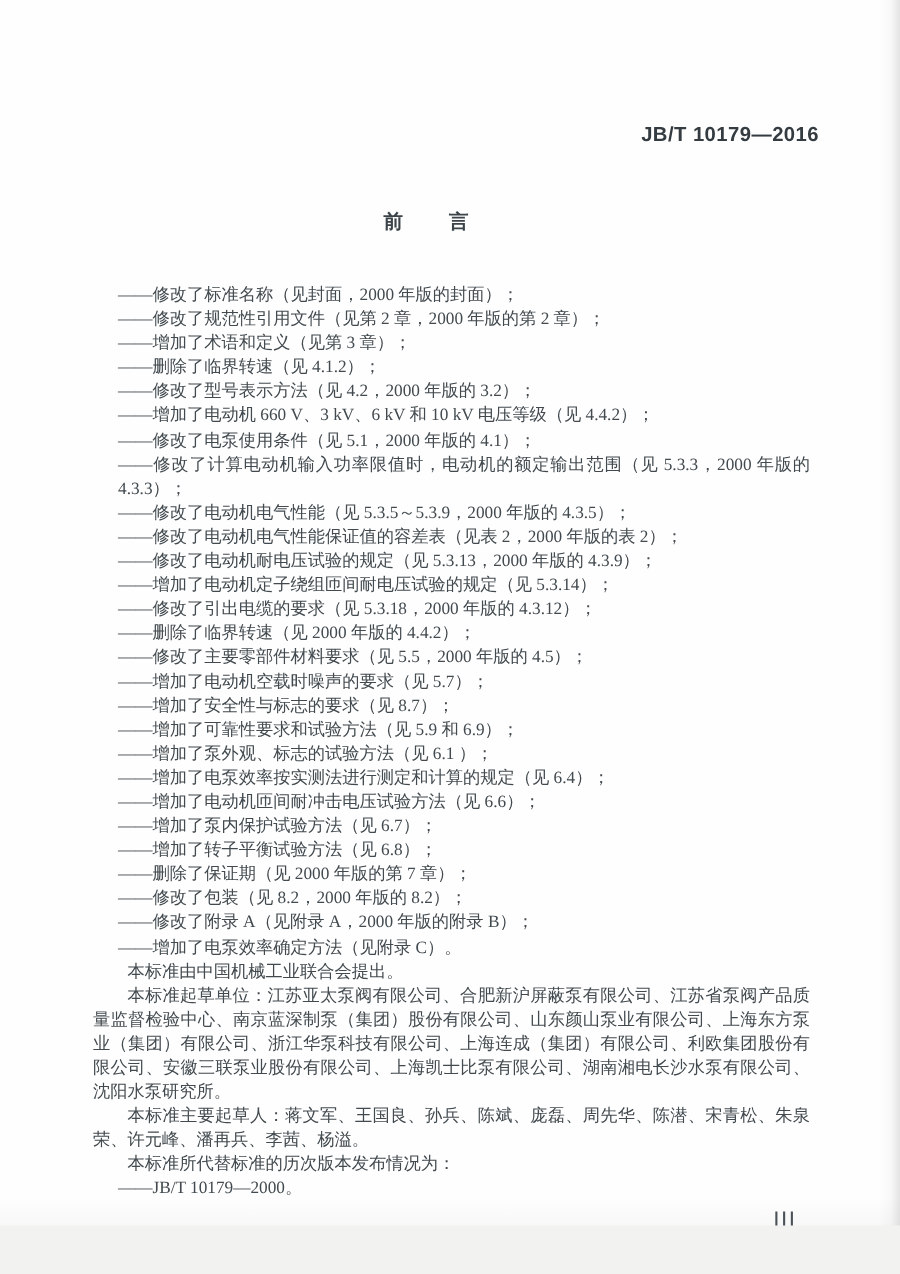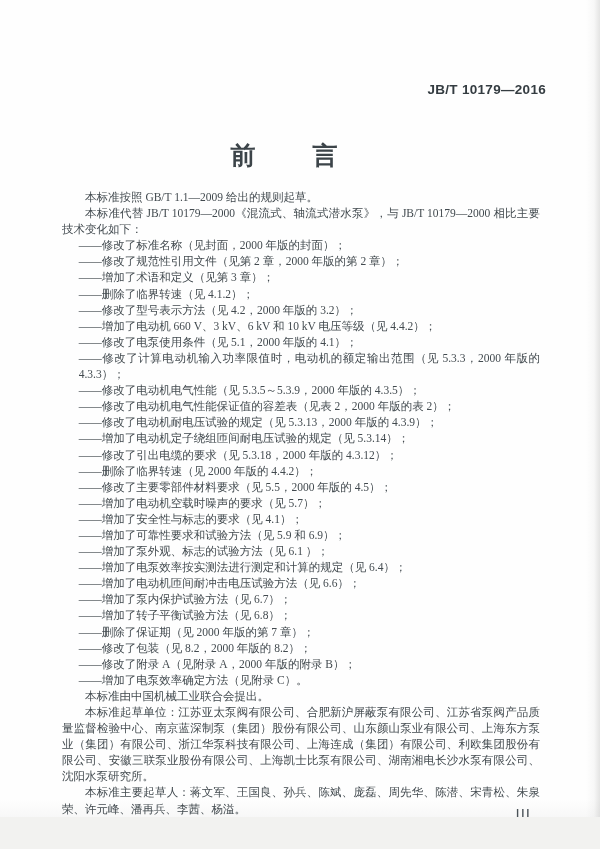--- a/index.html
+++ b/index.html
@@ -25,21 +25,21 @@
     font-weight:bold;
     letter-spacing:0.3px;
     color:#343c41;
     font-family:"Liberation Sans","DejaVu Sans",sans-serif;
   }
   .doc-title{
     position:absolute;
     top:139px; left:0; right:30px;
     margin:0;
     text-align:center;
-    font-size:25px;
+    font-size:13px;
     font-weight:bold;
     color:#3c4449;
     letter-spacing:2px;
   }
   .doc-title .title-gap{display:inline-block;width:2.2em;}
   .body-text{
     position:absolute;
     top:189px; left:62px;
     width:478px;
     font-size:11.5px;
@@ -63,45 +63,40 @@
 <body>
 
 <div class="page">
 
   <div class="header-code">JB/T 10179—2016</div>
 
   <h1 class="doc-title"><span>前</span><span class="title-gap"></span><span>言</span></h1>
 
   <div class="body-text">
 
-    <div>
-
-    <p class="para">本标准按照 GB/T 1.1—2009 给出的规则起草。</p>
-        <p class="para">本标准代替 JB/T 10179—2000《混流式、轴流式潜水泵》，与 JB/T 10179—2000 相比主要技术变化如下：</p>
-      </div>
 
     <div>
 
     <p class="change-item">——修改了标准名称（见封面，2000 年版的封面）；</p>
         <p class="change-item">——修改了规范性引用文件（见第 2 章，2000 年版的第 2 章）；</p>
         <p class="change-item">——增加了术语和定义（见第 3 章）；</p>
         <p class="change-item">——删除了临界转速（见 4.1.2）；</p>
         <p class="change-item">——修改了型号表示方法（见 4.2，2000 年版的 3.2）；</p>
         <p class="change-item">——增加了电动机 660 V、3 kV、6 kV 和 10 kV 电压等级（见 4.4.2）；</p>
         <p class="change-item">——修改了电泵使用条件（见 5.1，2000 年版的 4.1）；</p>
         <p class="change-item">——修改了计算电动机输入功率限值时，电动机的额定输出范围（见 5.3.3，2000 年版的 4.3.3）；</p>
         <p class="change-item">——修改了电动机电气性能（见 5.3.5～5.3.9，2000 年版的 4.3.5）；</p>
         <p class="change-item">——修改了电动机电气性能保证值的容差表（见表 2，2000 年版的表 2）；</p>
         <p class="change-item">——修改了电动机耐电压试验的规定（见 5.3.13，2000 年版的 4.3.9）；</p>
         <p class="change-item">——增加了电动机定子绕组匝间耐电压试验的规定（见 5.3.14）；</p>
         <p class="change-item">——修改了引出电缆的要求（见 5.3.18，2000 年版的 4.3.12）；</p>
         <p class="change-item">——删除了临界转速（见 2000 年版的 4.4.2）；</p>
         <p class="change-item">——修改了主要零部件材料要求（见 5.5，2000 年版的 4.5）；</p>
         <p class="change-item">——增加了电动机空载时噪声的要求（见 5.7）；</p>
-        <p class="change-item">——增加了安全性与标志的要求（见 4.1）；</p>
+        <p class="change-item">——增加了安全性与标志的要求（见 8.7）；</p>
         <p class="change-item">——增加了可靠性要求和试验方法（见 5.9 和 6.9）；</p>
         <p class="change-item">——增加了泵外观、标志的试验方法（见 6.1 ）；</p>
         <p class="change-item">——增加了电泵效率按实测法进行测定和计算的规定（见 6.4）；</p>
         <p class="change-item">——增加了电动机匝间耐冲击电压试验方法（见 6.6）；</p>
         <p class="change-item">——增加了泵内保护试验方法（见 6.7）；</p>
         <p class="change-item">——增加了转子平衡试验方法（见 6.8）；</p>
         <p class="change-item">——删除了保证期（见 2000 年版的第 7 章）；</p>
         <p class="change-item">——修改了包装（见 8.2，2000 年版的 8.2）；</p>
         <p class="change-item">——修改了附录 A（见附录 A，2000 年版的附录 B）；</p>
         <p class="change-item">——增加了电泵效率确定方法（见附录 C）。</p>

